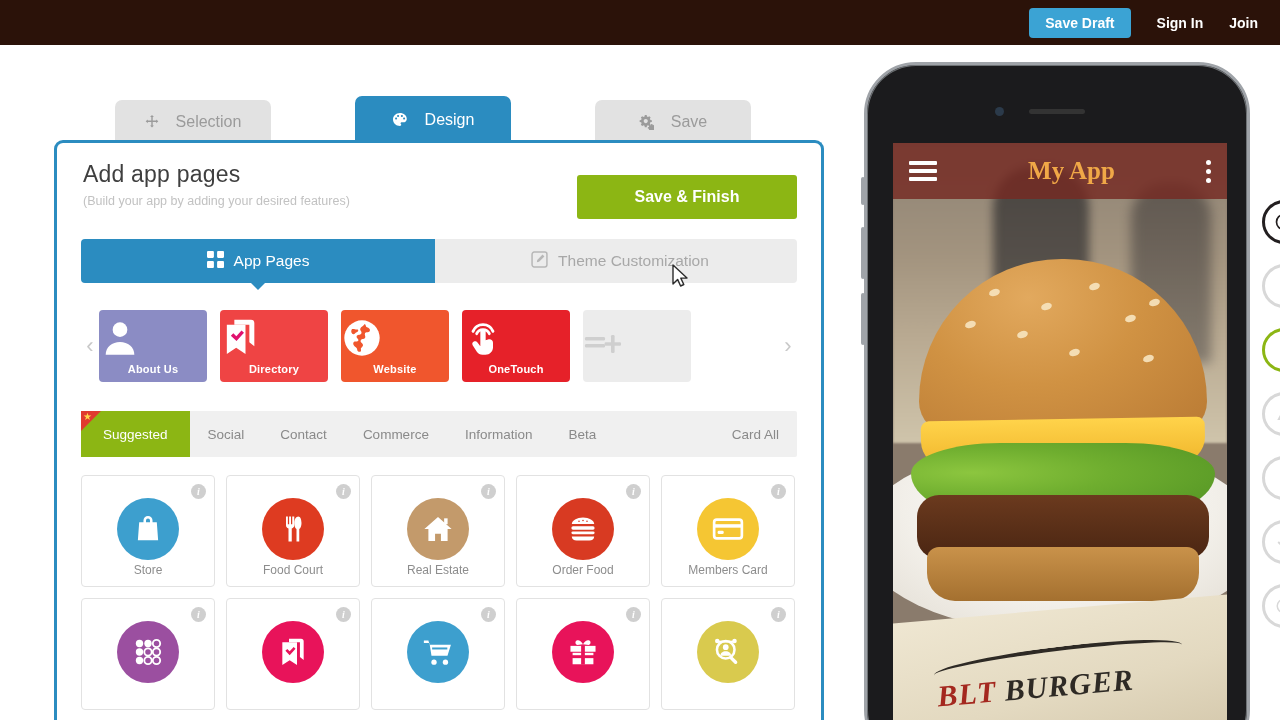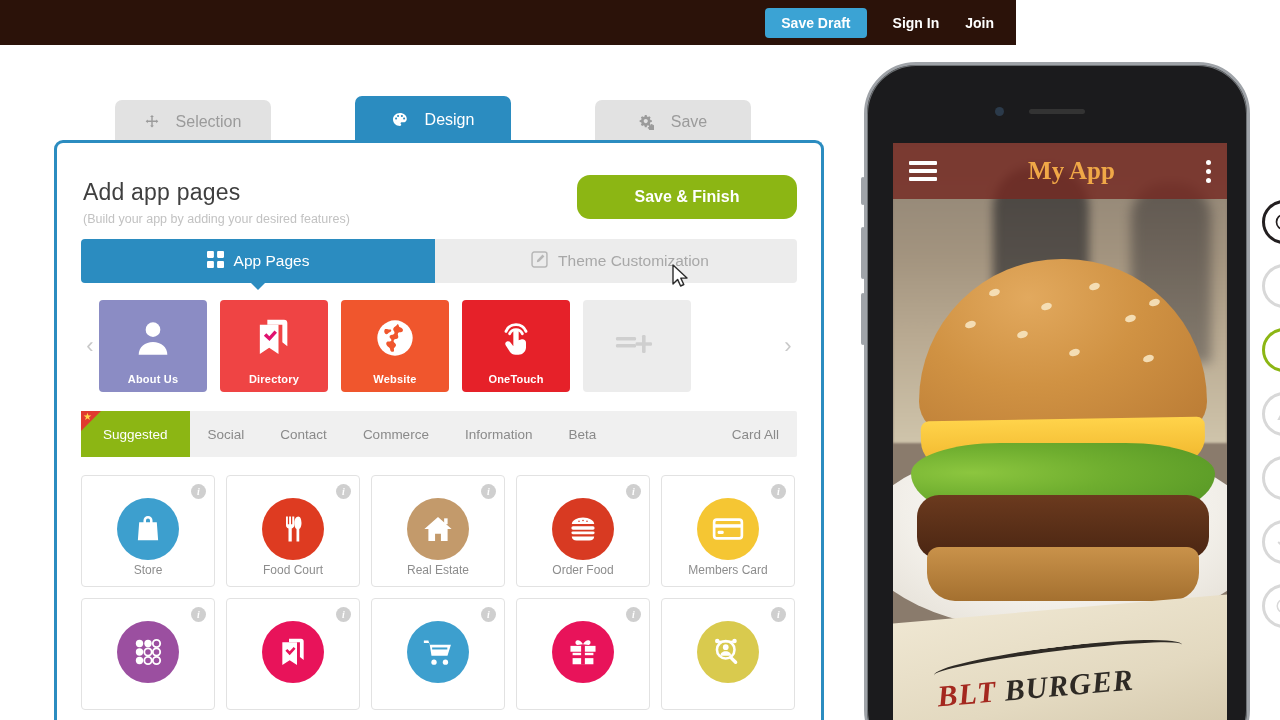--- a/index.html
+++ b/index.html
@@ -5,21 +5,21 @@
   * { box-sizing: border-box; margin: 0; padding: 0; }
   html, body { width: 1280px; height: 720px; overflow: hidden; }
   body {
     font-family: "Liberation Sans", sans-serif;
     background: #ffffff;
     position: relative;
   }
 
   
   .topbar {
-    position: absolute; top: 0; left: 0; width: 1016px; height: 45px;
+    position: absolute; top: 0; left: 0; width: 1280px; height: 45px;
     background: #2b1209;
     display: flex; align-items: center; justify-content: flex-end;
     padding-right: 22px;
   }
   .save-draft {
     background: #3ba3d4; color: #fff; border: 0;
     font-size: 14px; font-weight: bold;
     padding: 8px 16px; border-radius: 4px;
     font-family: "Liberation Sans", sans-serif;
     cursor: pointer; line-height: 1;
@@ -44,27 +44,27 @@
   .step svg { display: block; }
 
   
   .panel {
     position: absolute; top: 140px; left: 54px;
     width: 770px; height: 600px;
     border: 3px solid #2b8cc0; border-bottom: 0;
     border-radius: 9px 9px 0 0;
     background: #fff; overflow: hidden;
   }
-  .panel-head { padding: 36px 26px 0 26px; position: relative; height: 92px; }
+  .panel-head { padding: 18px 26px 0 26px; position: relative; height: 92px; }
   .panel-title { font-size: 23px; color: #3f3f3f; font-weight: normal; letter-spacing: .2px; }
   .panel-sub { font-size: 12.5px; color: #c2c2c2; margin-top: 6px; }
   .save-finish {
     position: absolute; right: 24px; top: 32px;
     width: 220px; height: 44px;
-    background: #8cb614; color: #fff; border: 0; border-radius: 13px;
+    background: #8cb614; color: #fff; border: 0; border-radius: 3px;
     font-size: 16px; font-weight: bold; cursor: pointer;
     font-family: "Liberation Sans", sans-serif;
   }
 
   
   .subtabs { margin: 4px 24px 0 24px; display: flex; height: 44px; position: relative; }
   .subtab {
     flex: 1; display: flex; align-items: center; justify-content: center; gap: 10px;
     font-size: 15.5px; cursor: pointer;
   }
@@ -74,22 +74,22 @@
     content: ""; position: absolute; bottom: -7px; left: 50%; margin-left: -8px;
     width: 0; height: 0; border-left: 8px solid transparent; border-right: 8px solid transparent;
     border-top: 8px solid #2b8cc0;
   }
 
   
   .carousel { margin: 16px 24px 0 24px; display: flex; align-items: center; height: 94px; position: relative; }
   .car-arrow { width: 18px; color: #c9c9c9; font-size: 22px; text-align: center; cursor: pointer; user-select: none; line-height: 1; }
   .car-track { flex: 1; display: flex; gap: 13px; }
   .tile {
-    width: 108px; height: 92px; border-radius: 4px; position: relative;
-    display: flex; flex-direction: column; align-items: center; justify-content: center;
+    width: 108px; height: 72px; border-radius: 4px; position: relative;
+    display: flex; flex-direction: column; align-items: flex-start; justify-content: center;
     cursor: pointer; overflow: hidden;
   }
   .tile .tile-label {
     position: absolute; bottom: 7px; left: 0; right: 0; text-align: center;
     font-size: 11px; font-weight: bold; color: #fff; letter-spacing: .2px;
   }
   .tile .tile-ico { margin-bottom: 12px; }
   .tile-add { background: #ececec; }
 
   

